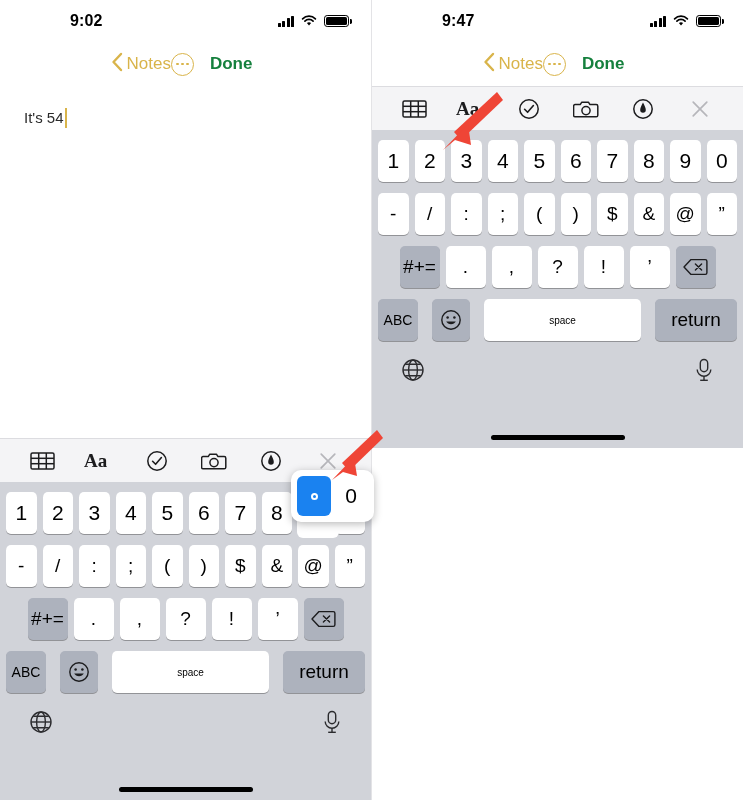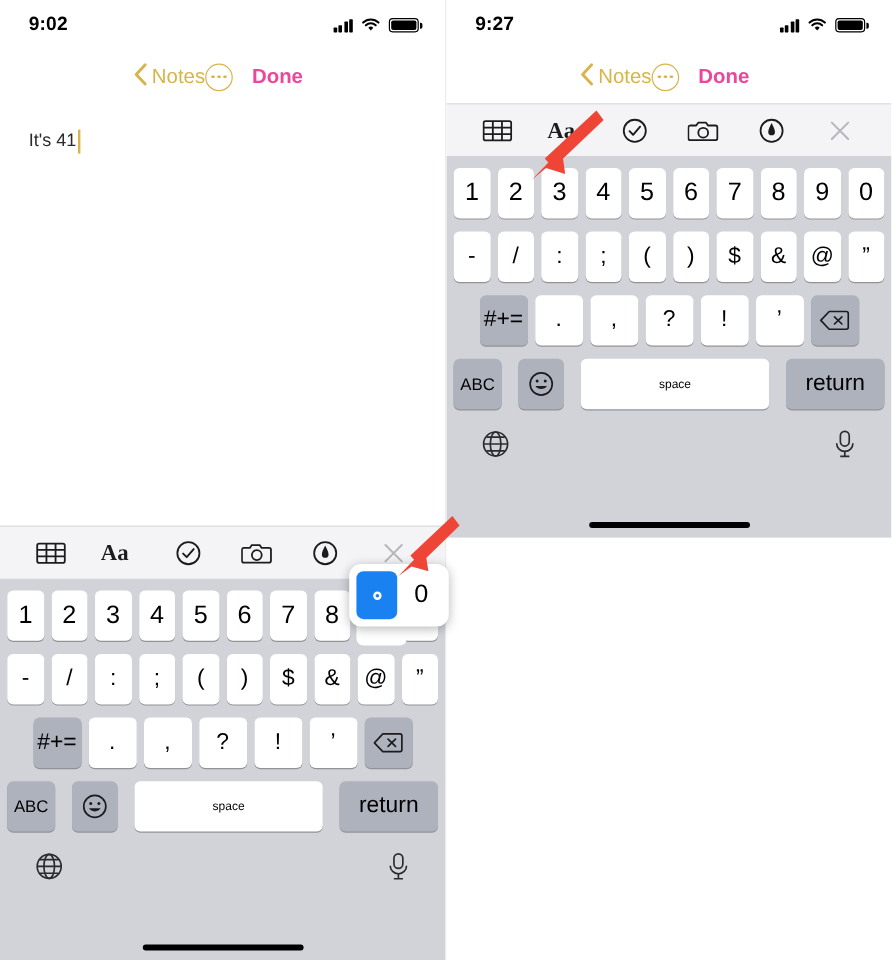--- a/index.html
+++ b/index.html
@@ -34,20 +34,21 @@
 
   
   .status-bar {
     height: 42px;
     flex: 0 0 42px;
     display: flex;
     align-items: center;
     justify-content: space-between;
     padding: 0 22px 0 24px;
     background: #ffffff;
+    margin-left: 46px;
   }
   .status-time {
     font-size: 16px;
     font-weight: bold;
     color: #000000;
     letter-spacing: 0.1px;
   }
   .status-icons {
     display: flex;
     align-items: center;
@@ -104,21 +105,21 @@
     display: flex; align-items: center; justify-content: center;
     gap: 2.2px;
     cursor: pointer;
   }
   .more-circle span {
     width: 2.6px; height: 2.6px;
     border-radius: 50%;
     background: #d9b44a;
   }
   .nav-done {
-    color: #ec4899;
+    color: #15803d;
     font-size: 17px;
     font-weight: bold;
     cursor: pointer;
   }
 
   
   .note-body {
     flex: 1 1 auto;
     background: #ffffff;
     padding: 22px 24px 0 24px;
@@ -314,21 +315,21 @@
           <span></span>
             <span></span>
             <span></span>
         </div>
         <div class="nav-done">Done</div>
       </div>
     </div>
 
     <div class="note-body">
       <div class="note-line">
-        <span>It's 41</span><span class="note-caret"></span>
+        <span>It's 54</span><span class="note-caret"></span>
       </div>
     </div>
 
     <div class="kb-accessory">
       <div class="tool">
         <svg width="25" height="20" viewBox="0 0 25 20">
           <rect x="1" y="2" width="23" height="16" rx="1.6" stroke="#1c1c1e" stroke-width="1.5" fill="none"></rect>
           <line x1="1" y1="7.3" x2="24" y2="7.3" stroke="#1c1c1e" stroke-width="1.5"></line>
           <line x1="1" y1="12.7" x2="24" y2="12.7" stroke="#1c1c1e" stroke-width="1.5"></line>
           <line x1="8.7" y1="2" x2="8.7" y2="18" stroke="#1c1c1e" stroke-width="1.5"></line>
@@ -437,21 +438,21 @@
         <div class="home-indicator"></div>
       </div>
     </div>
   </div>
 
   <div class="panel-divider"></div>
 
   <div class="panel right">
 
     <div class="status-bar">
-      <div class="status-time">9:27</div>
+      <div class="status-time">9:47</div>
       <div class="status-icons">
         <div class="signal-bars">
           <i></i>
             <i></i>
             <i></i>
             <i></i>
         </div>
         <div class="wifi-icon">
           <svg width="16" height="12" viewBox="0 0 16 12">
             <path d="M8 10.4 L5.9 8.1 A3.1 3.1 0 0 1 10.1 8.1 Z" fill="#000"></path>

